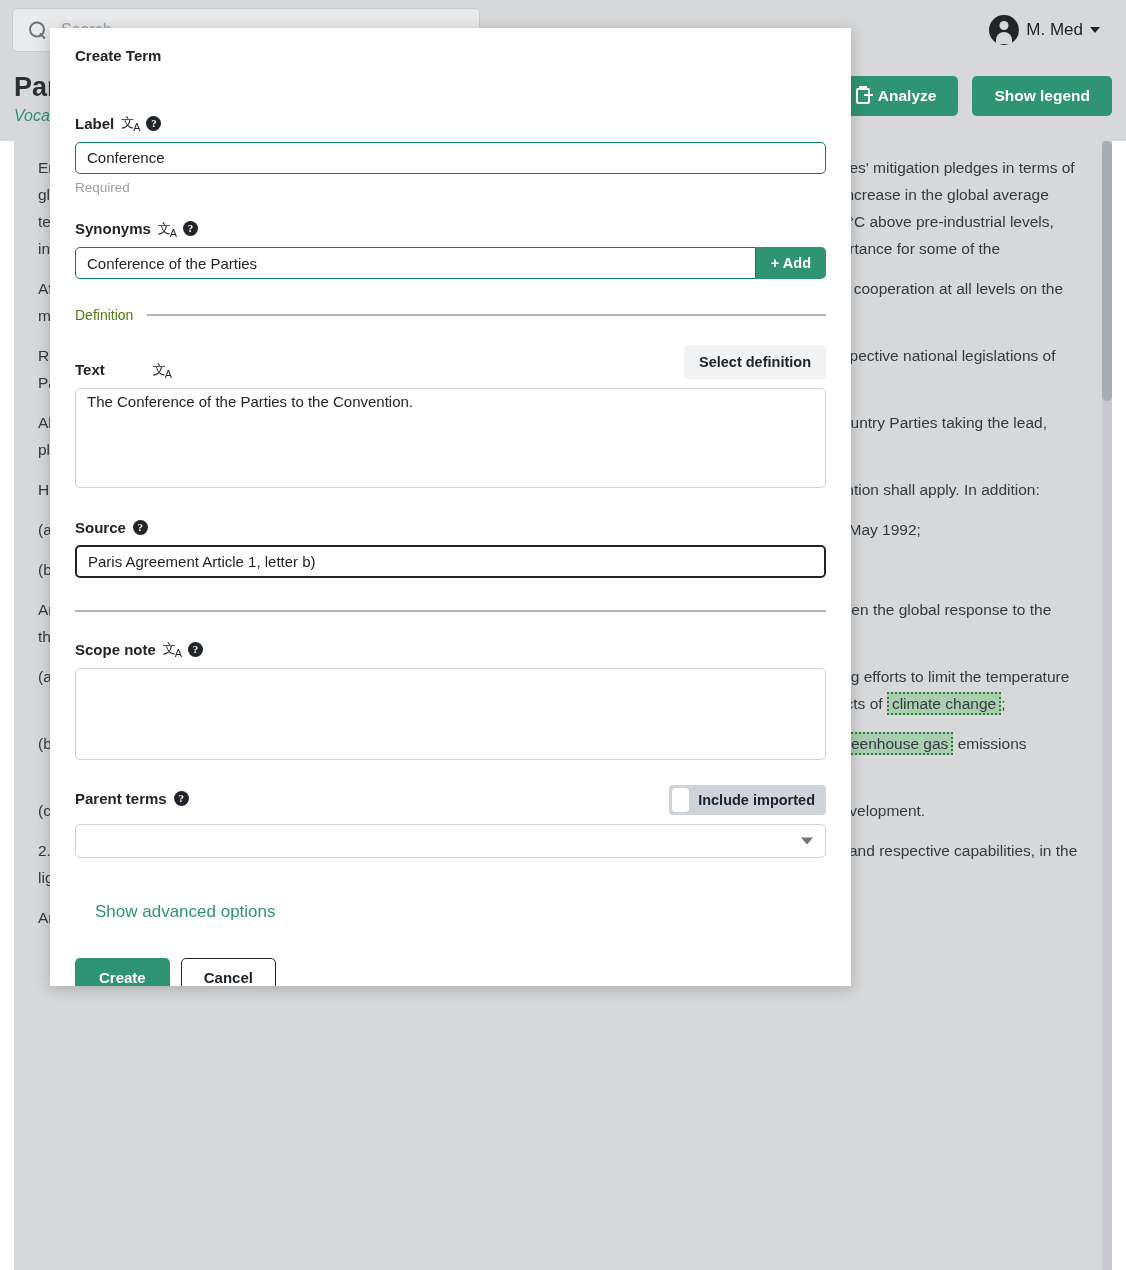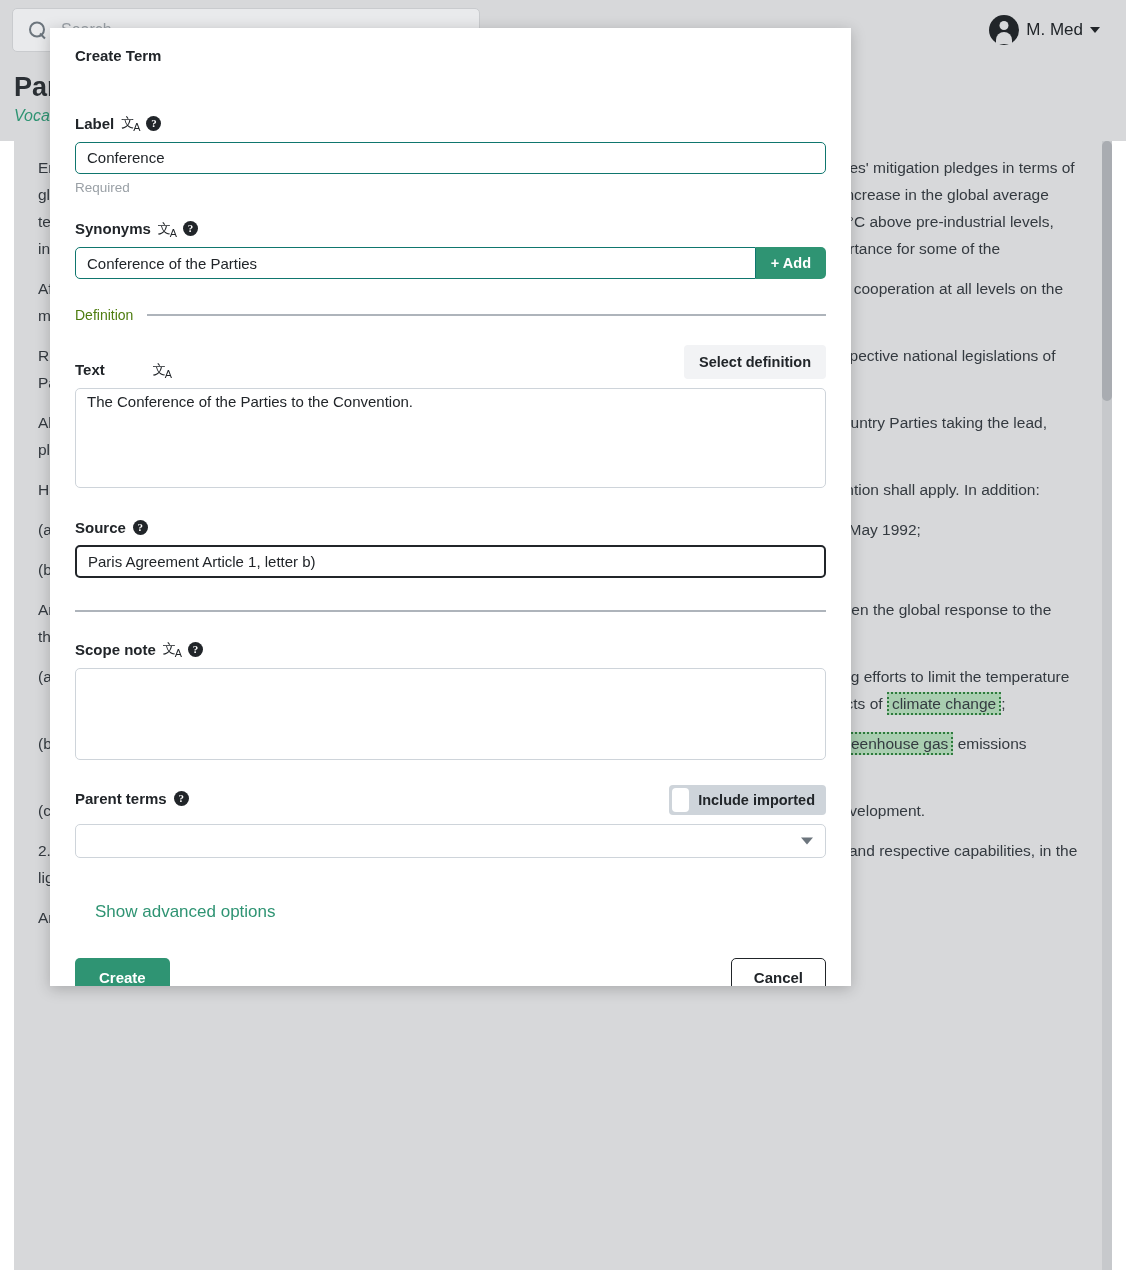--- a/index.html
+++ b/index.html
@@ -437,21 +437,21 @@
     display: inline-block;
     margin-top: 44px;
     margin-left: 20px;
     font-size: 17px;
     color: #2f9473;
     cursor: pointer;
   }
 
   .modal-footer {
     display: flex;
-    justify-content: space-between;
+    justify-content: flex-start;
     gap: 11px;
     margin-top: 36px;
   }
   .btn-create {
     background: #2f9473;
     color: #ffffff;
     border: none;
     border-radius: 5px;
     font-family: inherit;
     font-size: 15px;
@@ -486,20 +486,29 @@
       <span class="avatar-icon"></span>
       <span>M. Med</span>
       <span class="caret-down"></span>
     </div>
   </div>
 
   <div class="page-header">
     <div class="page-title-block">
       <div class="page-title">Paris Agreement</div>
       <div class="page-subtitle">Vocabulary</div>
+    </div>
+    <div class="header-actions">
+      <button class="btn-green">
+        <span class="analyze-icon"></span>
+        <span>Analyze</span>
+      </button>
+      <button class="btn-green">
+        <span>Show legend</span>
+      </button>
     </div>
   </div>
 
   <div class="doc-pane">
     <div class="doc-body" id="doc-body">
         <div class="doc-p"><span>Emphasizing with serious concern the urgent need to address the significant gap between the aggregate effect of Parties' mitigation pledges in terms of global annual emissions of greenhouse gases by 2020 and aggregate emission pathways consistent with holding the increase in the global average temperature to well below 2 °C above pre-industrial levels and pursuing efforts to limit the temperature increase to 1.5 °C above pre-industrial levels, including oceans, and the protection of biodiversity, recognized by some cultures as Mother Earth, and noting the importance for some of the</span></div>
         <div class="doc-p"><span>Affirming the importance of education, training, public awareness, public participation, public access to information and cooperation at all levels on the matters addressed in this </span><span class="ann ann-red">Agreement</span><span>,</span></div>
         <div class="doc-p"><span>Recognizing the importance of the engagements of all levels of government and various actors, in accordance with respective national legislations of Parties, in addressing </span><span class="ann ann-green">climate change</span><span>,</span></div>
         <div class="doc-p"><span>Also recognizing that sustainable lifestyles and sustainable patterns of consumption and production, with developed country Parties taking the lead, play an important role in addressing </span><span class="ann ann-green">climate change</span><span>,</span></div>
         <div class="doc-p"><span>Have agreed as follows: Article 1 For the purpose of this Agreement, the definitions contained in Article 1 of the Convention shall apply. In addition:</span></div>

